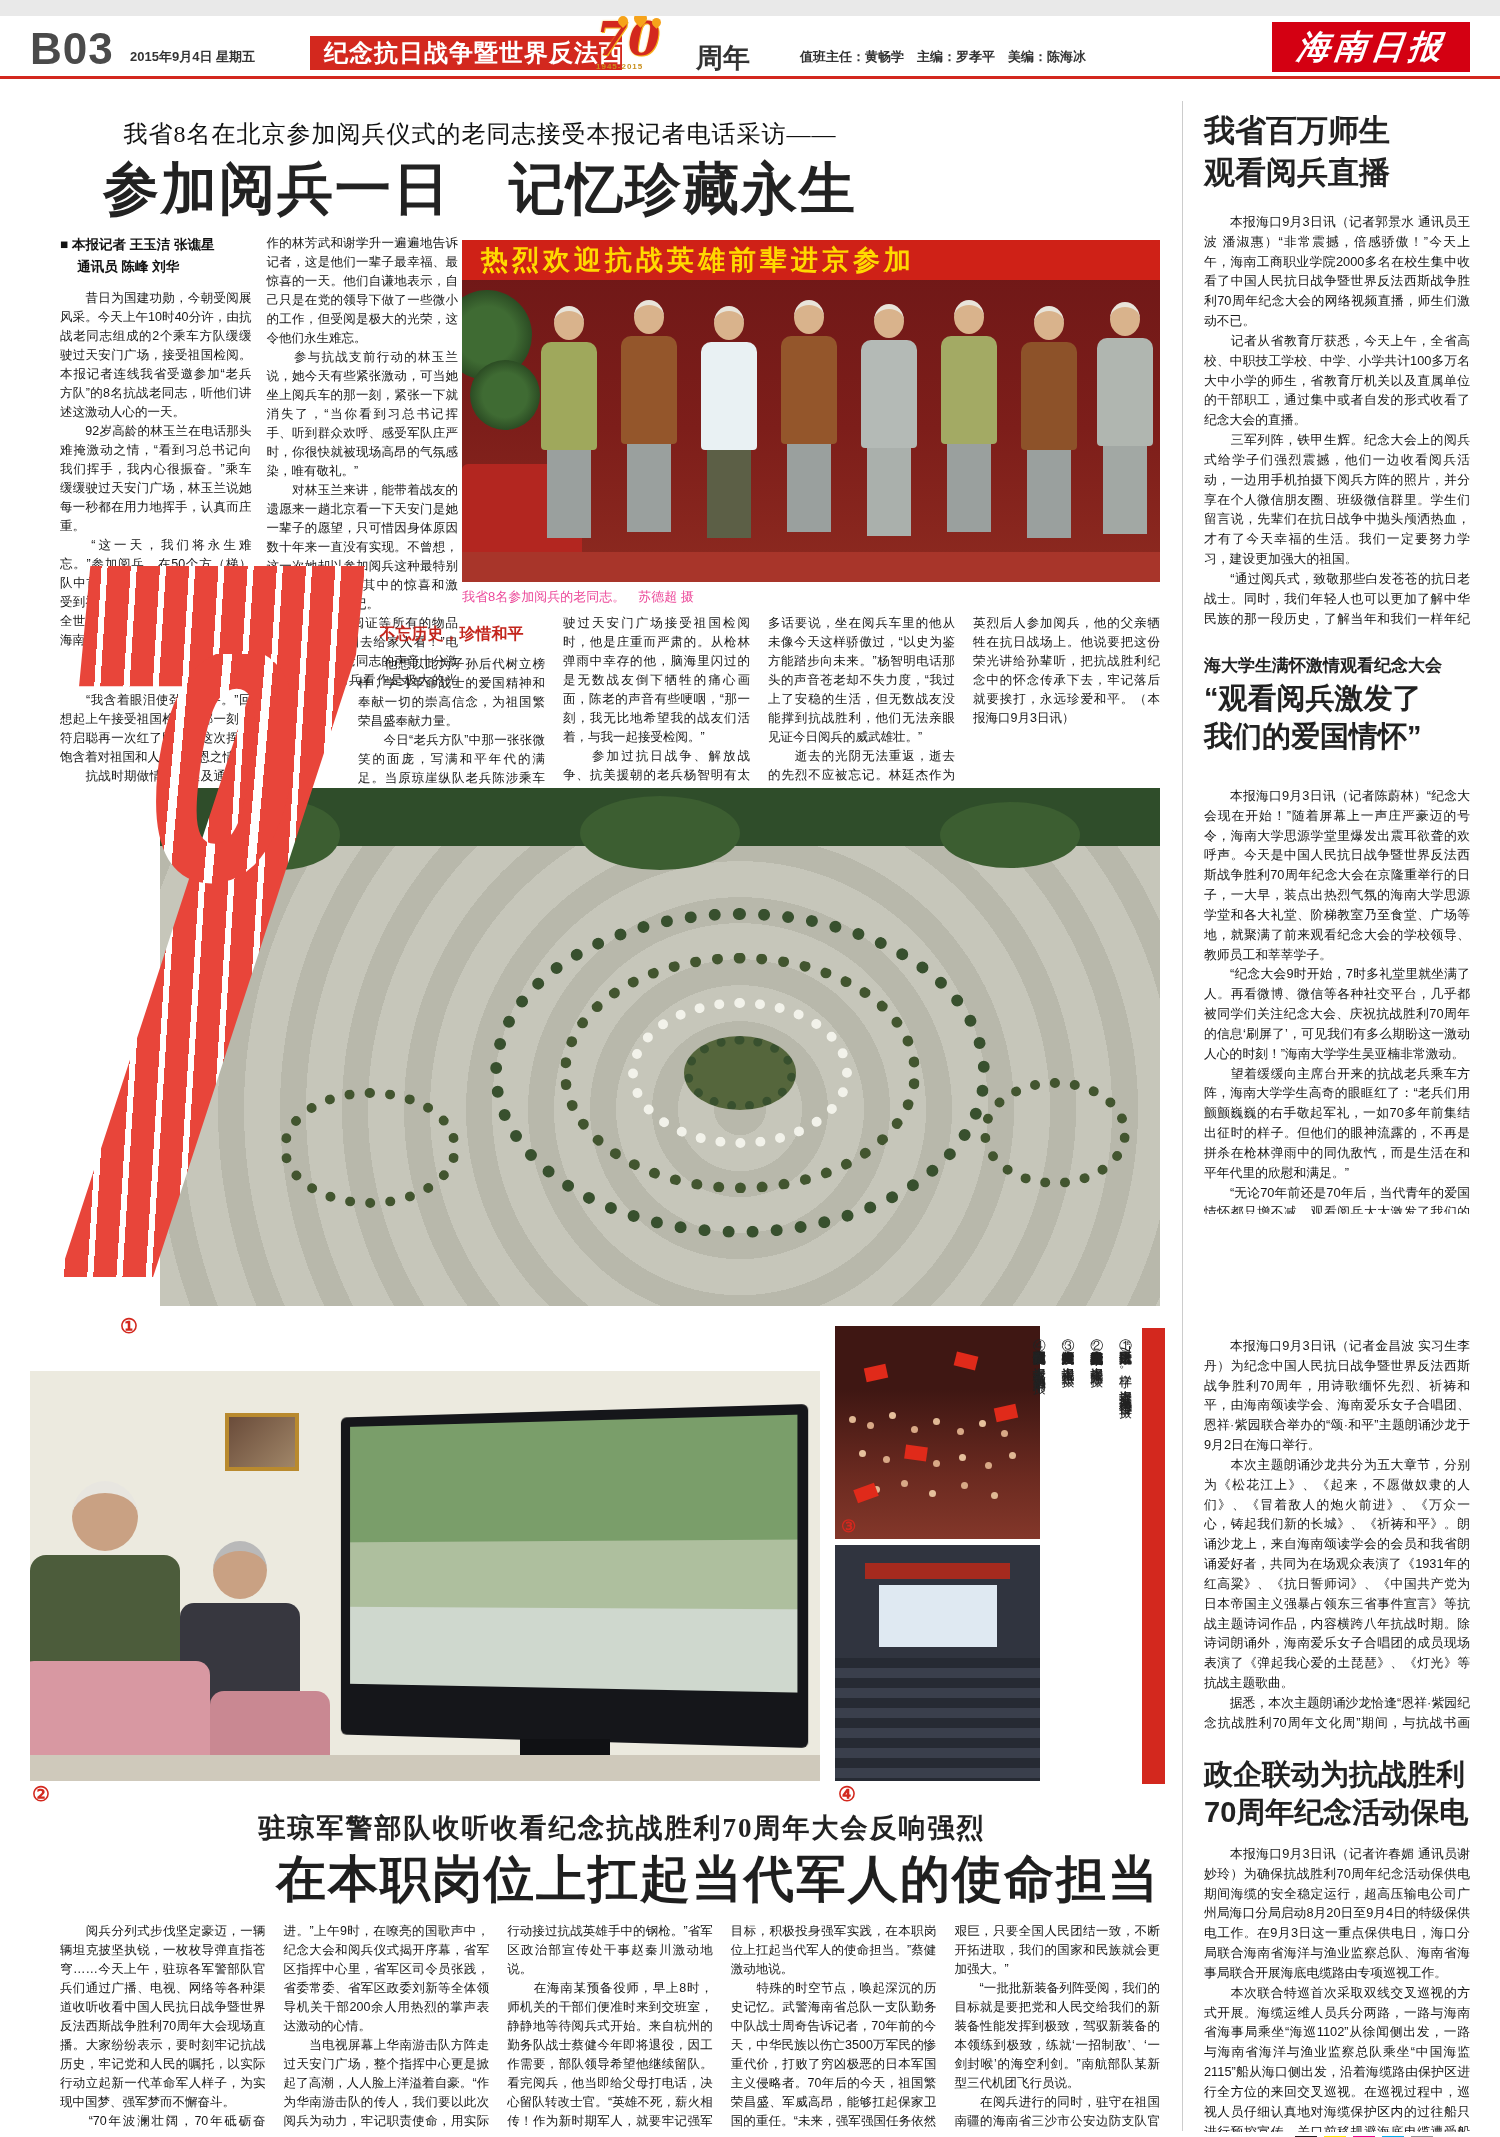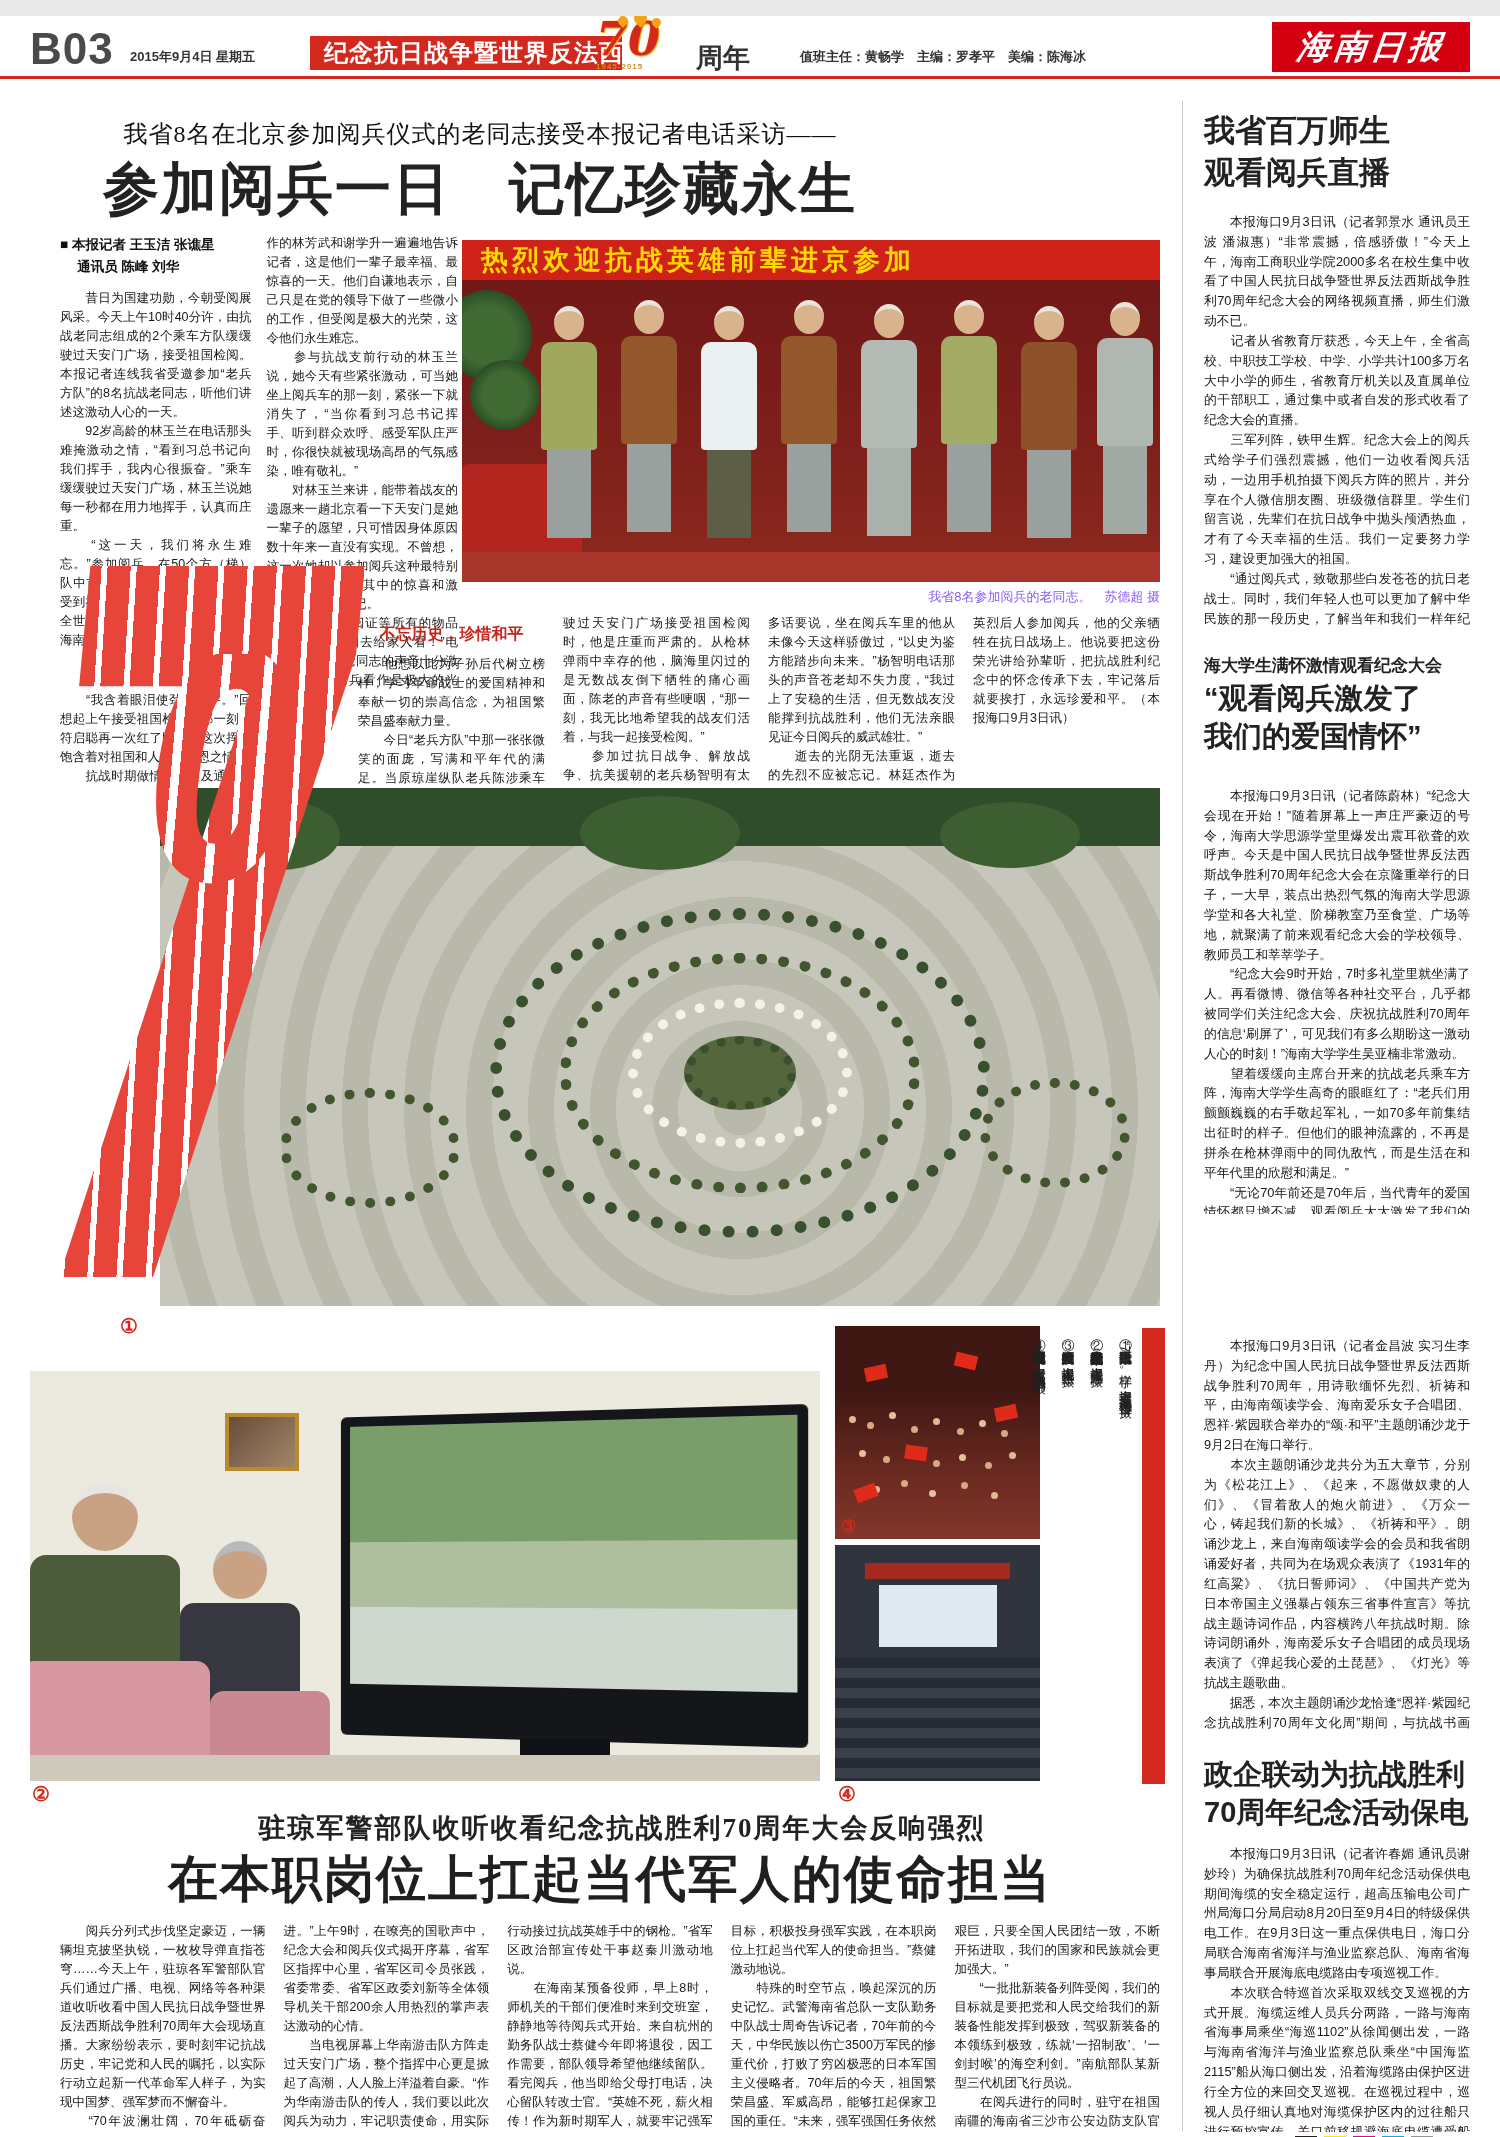--- a/index.html
+++ b/index.html
@@ -25,21 +25,21 @@
   .redrule{background:#d3281e;height:3px;width:1500px}
   
   .kicker{font:24px "Liberation Serif",serif;color:#111;text-align:center;letter-spacing:1px}
   .headline{font:900 56px "Liberation Sans",sans-serif;color:#222;text-align:center;letter-spacing:2px}
   .byline{font:bold 13.5px "Liberation Sans",sans-serif;color:#111;margin-bottom:12px;white-space:pre-line;line-height:1.6}
   .body{font:12.5px "Liberation Sans",sans-serif;line-height:1.52;color:#161616}
   .cols2{column-count:2;column-gap:15px;column-fill:auto;height:556px;overflow:hidden}
   .cols4{column-count:4;column-gap:18px;column-fill:auto;height:176px;overflow:hidden}
   .cols5{column-count:5;column-gap:18px;column-fill:auto;height:214px;overflow:hidden}
   .subhead{font:bold 16px "Liberation Sans",sans-serif;color:#c3261d;text-align:center;margin:10px 0;break-inside:avoid}
-  .photocap{font:13px "Liberation Sans",sans-serif;color:#8b5cf6;text-align:right}
+  .photocap{font:13px "Liberation Sans",sans-serif;color:#ec4899;text-align:left}
   
   .vphoto{background:linear-gradient(180deg,#6e1717 0%,#7d1e1a 55%,#8e2a20 100%);overflow:hidden}
   .vbanner{height:40px;background:#cf2117;display:flex;align-items:center;overflow:hidden}
   .vbanner span{font:900 27px "Liberation Sans",sans-serif;color:#ffd900;letter-spacing:4px;white-space:nowrap;padding-left:19px}
   .fig{position:absolute;width:58px}
   .fig .head{width:30px;height:34px;border-radius:50%;background:#d9b38c;margin:0 auto;border-top:5px solid #e8e4da}
   .fig .body2{width:56px;height:108px;border-radius:10px 10px 4px 4px;margin:2px auto 0}
   .fig .legs{width:44px;height:88px;margin:0 auto;background:#9aa09e}
   .vtable{position:absolute;left:0;bottom:28px;width:120px;height:90px;background:#b32620;border-radius:6px 6px 0 0}
   .vplant{position:absolute;background:radial-gradient(circle,#3f6b33 0 45%,#2c4d24 70%);border-radius:50%}
@@ -77,21 +77,21 @@
   .mscreen{position:absolute;background:#dfe9f2}
   .mstrip{position:absolute;background:#a52a1e}
   .mrows{position:absolute;left:0;bottom:0;width:100%;height:52%;
          background:repeating-linear-gradient(180deg,#262a33 0 10px,#3a3f4c 10px 20px)}
   
   .vcaps{writing-mode:vertical-rl;font:13px "Liberation Sans",sans-serif;color:#222;line-height:1.75}
   .vcaps .cap{margin-left:6px}
   .redvbar{background:#d3281e}
   
   .kicker2{font:bold 27px "Liberation Serif",serif;color:#222;text-align:center;letter-spacing:2px}
-  .headline2{font:900 50px "Liberation Sans",sans-serif;color:#1f1f1f;text-align:center;letter-spacing:2px}
+  .headline2{font:900 50px "Liberation Sans",sans-serif;color:#1f1f1f;text-align:right;letter-spacing:2px}
   
   .sdiv{background:#cccccc;width:1px}
   .sh1{font:900 31px "Liberation Sans",sans-serif;color:#222;line-height:1.35;white-space:pre-line}
   .sh2{font:900 29px "Liberation Sans",sans-serif;color:#222;line-height:1.3;white-space:pre-line}
   .skick{font:bold 17px "Liberation Sans",sans-serif;color:#222}
   .sbody{font:12.8px "Liberation Sans",sans-serif;line-height:1.55;color:#161616;overflow:hidden}
   
   .cmyk span{display:inline-block;height:13px;margin-right:7px}
 </style>
 </head>

